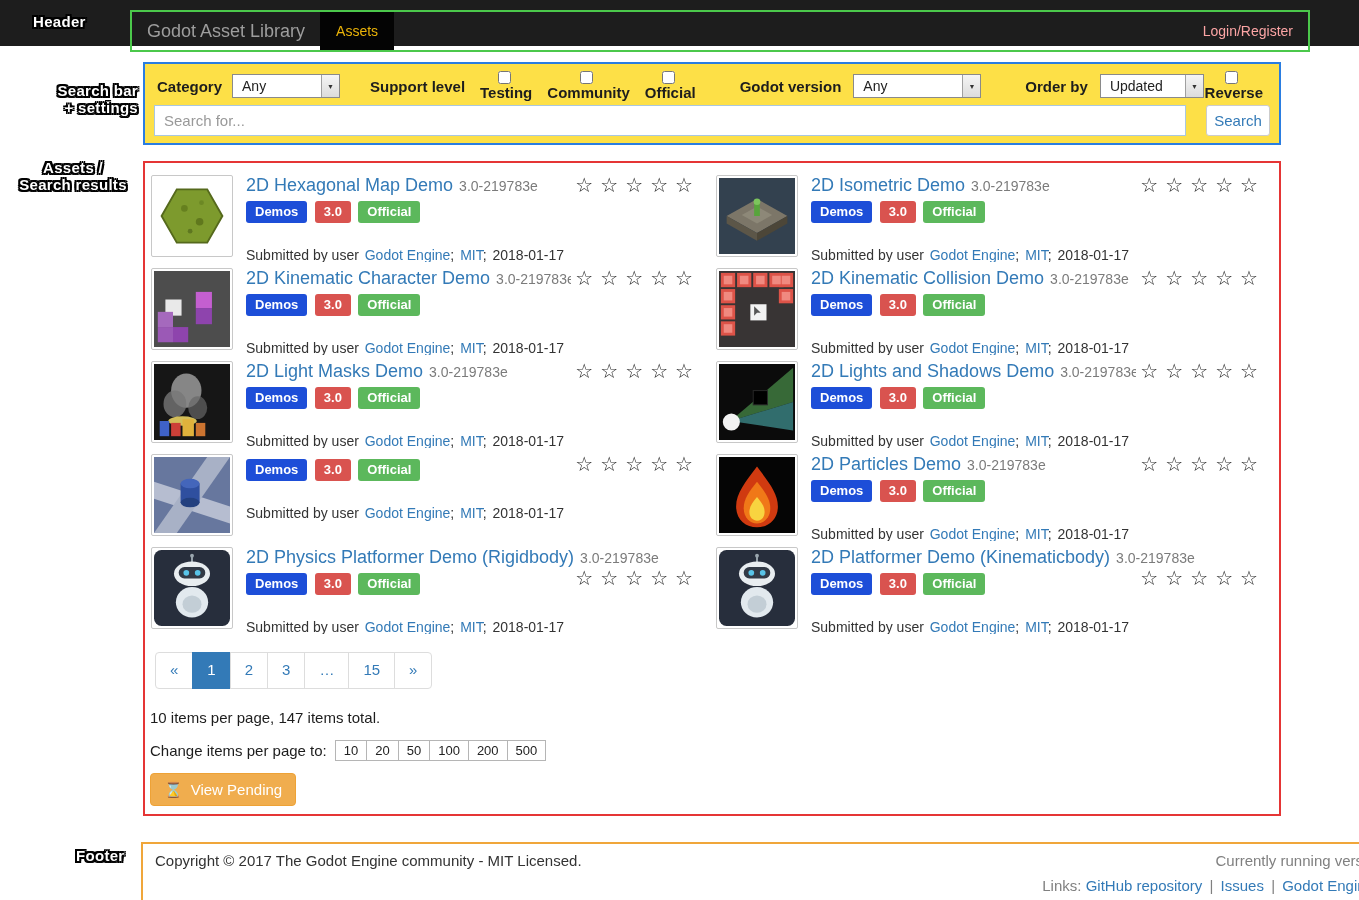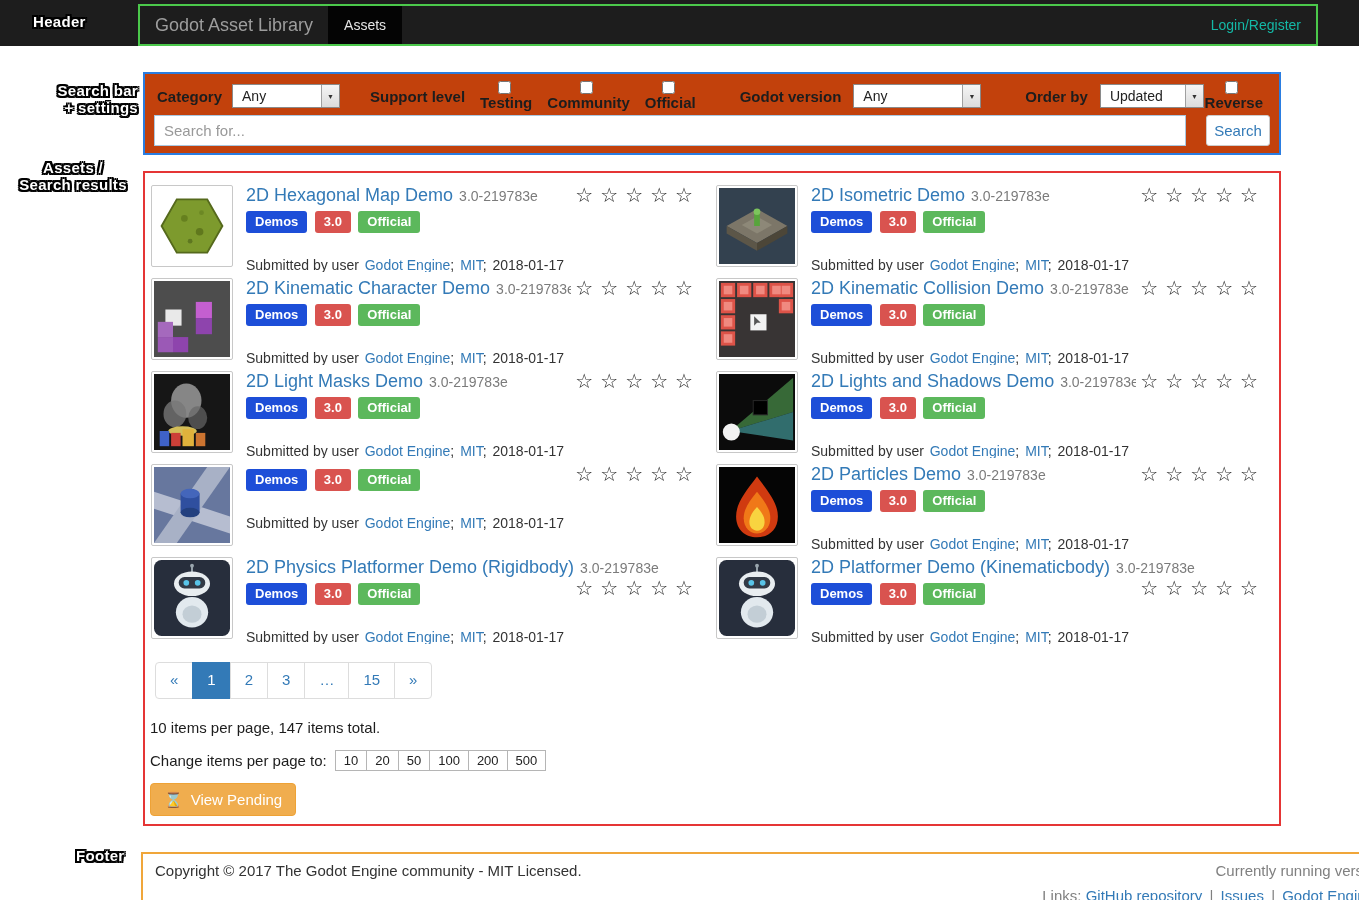--- a/index.html
+++ b/index.html
@@ -20,32 +20,32 @@
                 -2px 0 0 #000,2px 0 0 #000,0 -2px 0 #000,0 2px 0 #000;
   }
   .annot-header { left:33px; top:13px; }
   .annot-search { left:26px; top:82px; width:112px; text-align:right; }
   .annot-assets { left:8px; top:159px; width:130px; text-align:center; }
   .annot-footer { left:76px; top:847px; }
 
   
   .navbar { height:46px; background:#1d1d1d; position:relative; }
   .header-box {
-    position:absolute; left:130px; top:4px; width:1180px; height:42px;
-    border:2px solid #4bc84b; display:flex; align-items:flex-start;margin-left:8px;
+    position:absolute; left:130px; top:10px; width:1180px; height:42px;
+    border:2px solid #4bc84b; display:flex; align-items:flex-start;
   }
   .brand { color:#9d9d9d; font-size:18px; line-height:38px; padding:0 15px; white-space:nowrap; }
-  .nav-assets { background:#040404; color:#e5e5e5; font-size:14px; line-height:38px; padding:0 16px; }
-  .login { margin-left:auto; color:#14b8a6; font-size:14px; line-height:38px; padding:0 15px; }
+  .nav-assets { background:#040404; color:#eab308; font-size:14px; line-height:38px; padding:0 16px; }
+  .login { margin-left:auto; color:#fca5a5; font-size:14px; line-height:38px; padding:0 15px; }
 
   
   .container { margin-left:143px; width:1138px; }
 
   
-  .search-panel { margin-top:26px; border:2px solid #2a7de1; background:#c2410c; }
+  .search-panel { margin-top:16px; border:2px solid #2a7de1; background:#fde047; }
   .sp-row1 { display:flex; align-items:center; padding:7px 10px 4px 12px; }
   .lbl { font-weight:bold; font-size:15px; white-space:nowrap; color:#1d1d1d; }
   .sel {
     display:inline-flex; align-items:stretch; border:1px solid #8a8a8a;
     background:#fff; height:24px; margin-left:10px; flex:none;
   }
   .sel-txt { flex:1; font-size:14px; padding:3px 6px 0 9px; color:#222; overflow:hidden; white-space:nowrap; }
   .sel-arr {
     width:18px; background:linear-gradient(#f5f5f5,#dcdcdc); border-left:1px solid #a0a0a0;
     font-size:7px; color:#333; display:flex; align-items:center; justify-content:center; flex:none;

